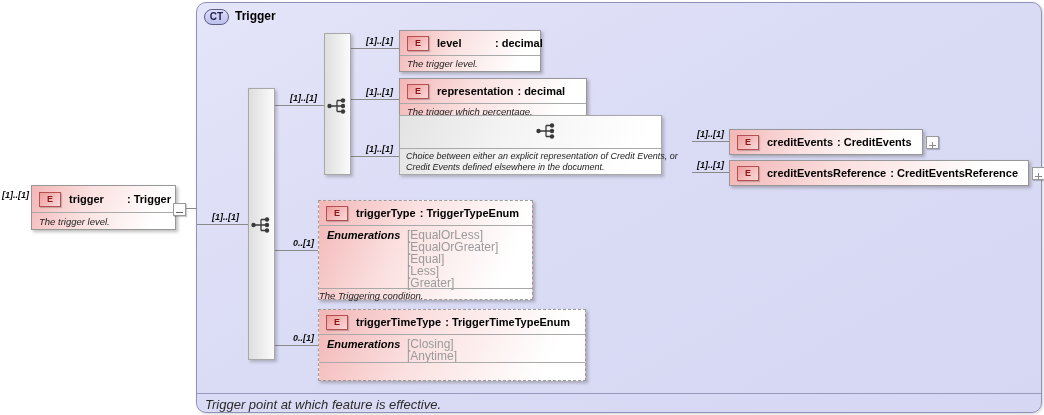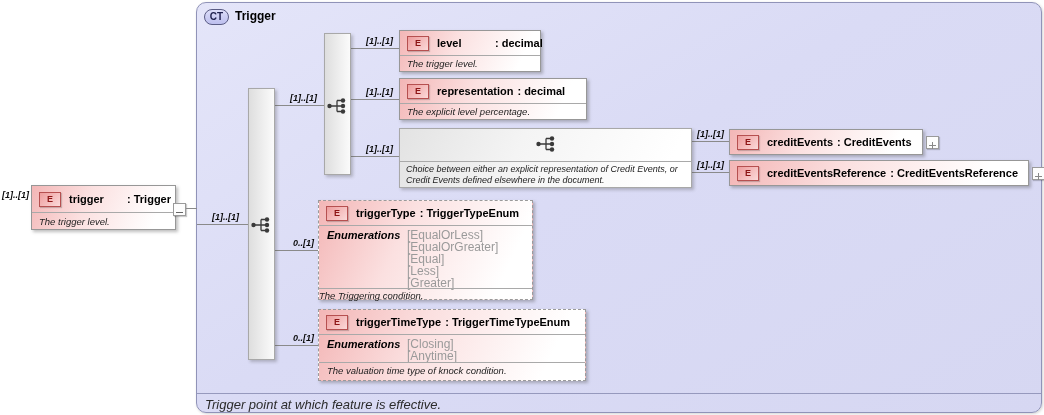--- a/index.html
+++ b/index.html
@@ -144,24 +144,24 @@
     <div class="anno" style="left:7px;top:27px;">The trigger level.</div>
   </div>
 
   <div class="ebox" style="left:399px;top:78px;width:188px;height:42px;">
     <div class="trow">
       <span class="ebadge">E</span>
       <span class="ename">representation</span>
       <span class="etype">: decimal</span>
     </div>
     <div class="sep" style="top:24px;"></div>
-    <div class="anno" style="left:7px;top:27px;">The explicit level percentage.</div>
-  </div>
-
-  <div class="choice-box" style="left:399px;top:128px;width:293px;height:60px;padding-left:40px;">
+    <div class="anno" style="left:7px;top:27px;">The trigger which percentage.</div>
+  </div>
+
+  <div class="choice-box" style="left:399px;top:115px;width:263px;height:60px;padding-left:40px;">
     <span style="position:absolute;left:135px;top:6px;">
       <svg width="22" height="18" viewBox="0 0 22 18">
         <circle cx="3.5" cy="9" r="2.2" fill="#3a3a3a"></circle>
         <path d="M3.5 9 H11 M11 3.5 V14.5 M11 3.5 H15.5 M11 9 H15.5 M11 14.5 H15.5" stroke="#3a3a3a" stroke-width="1.3" fill="none"></path>
         <circle cx="17" cy="3.5" r="2.2" fill="#3a3a3a"></circle>
         <circle cx="17" cy="9" r="2.2" fill="#3a3a3a"></circle>
         <circle cx="17" cy="14.5" r="2.2" fill="#3a3a3a"></circle>
       </svg>
     </span>
     <div class="sep" style="top:32px;"></div>
@@ -221,16 +221,15 @@
       <span class="ename">triggerTimeType</span>
       <span class="etype">: TriggerTimeTypeEnum</span>
     </div>
     <div class="sep" style="top:24px;"></div>
     <div class="enum-label" style="left:8px;top:28px;">Enumerations</div>
     <div class="enum-col" style="left:88px;top:28px;">
       <div>[Closing]</div>
       <div>[Anytime]</div>
     </div>
     <div class="sep" style="top:52px;"></div>
-    <div class="anno" style="left:8px;top:55px;">The valuation time type of knock condition.</div>
   </div>
 
 </div>
 
 </body></html>

